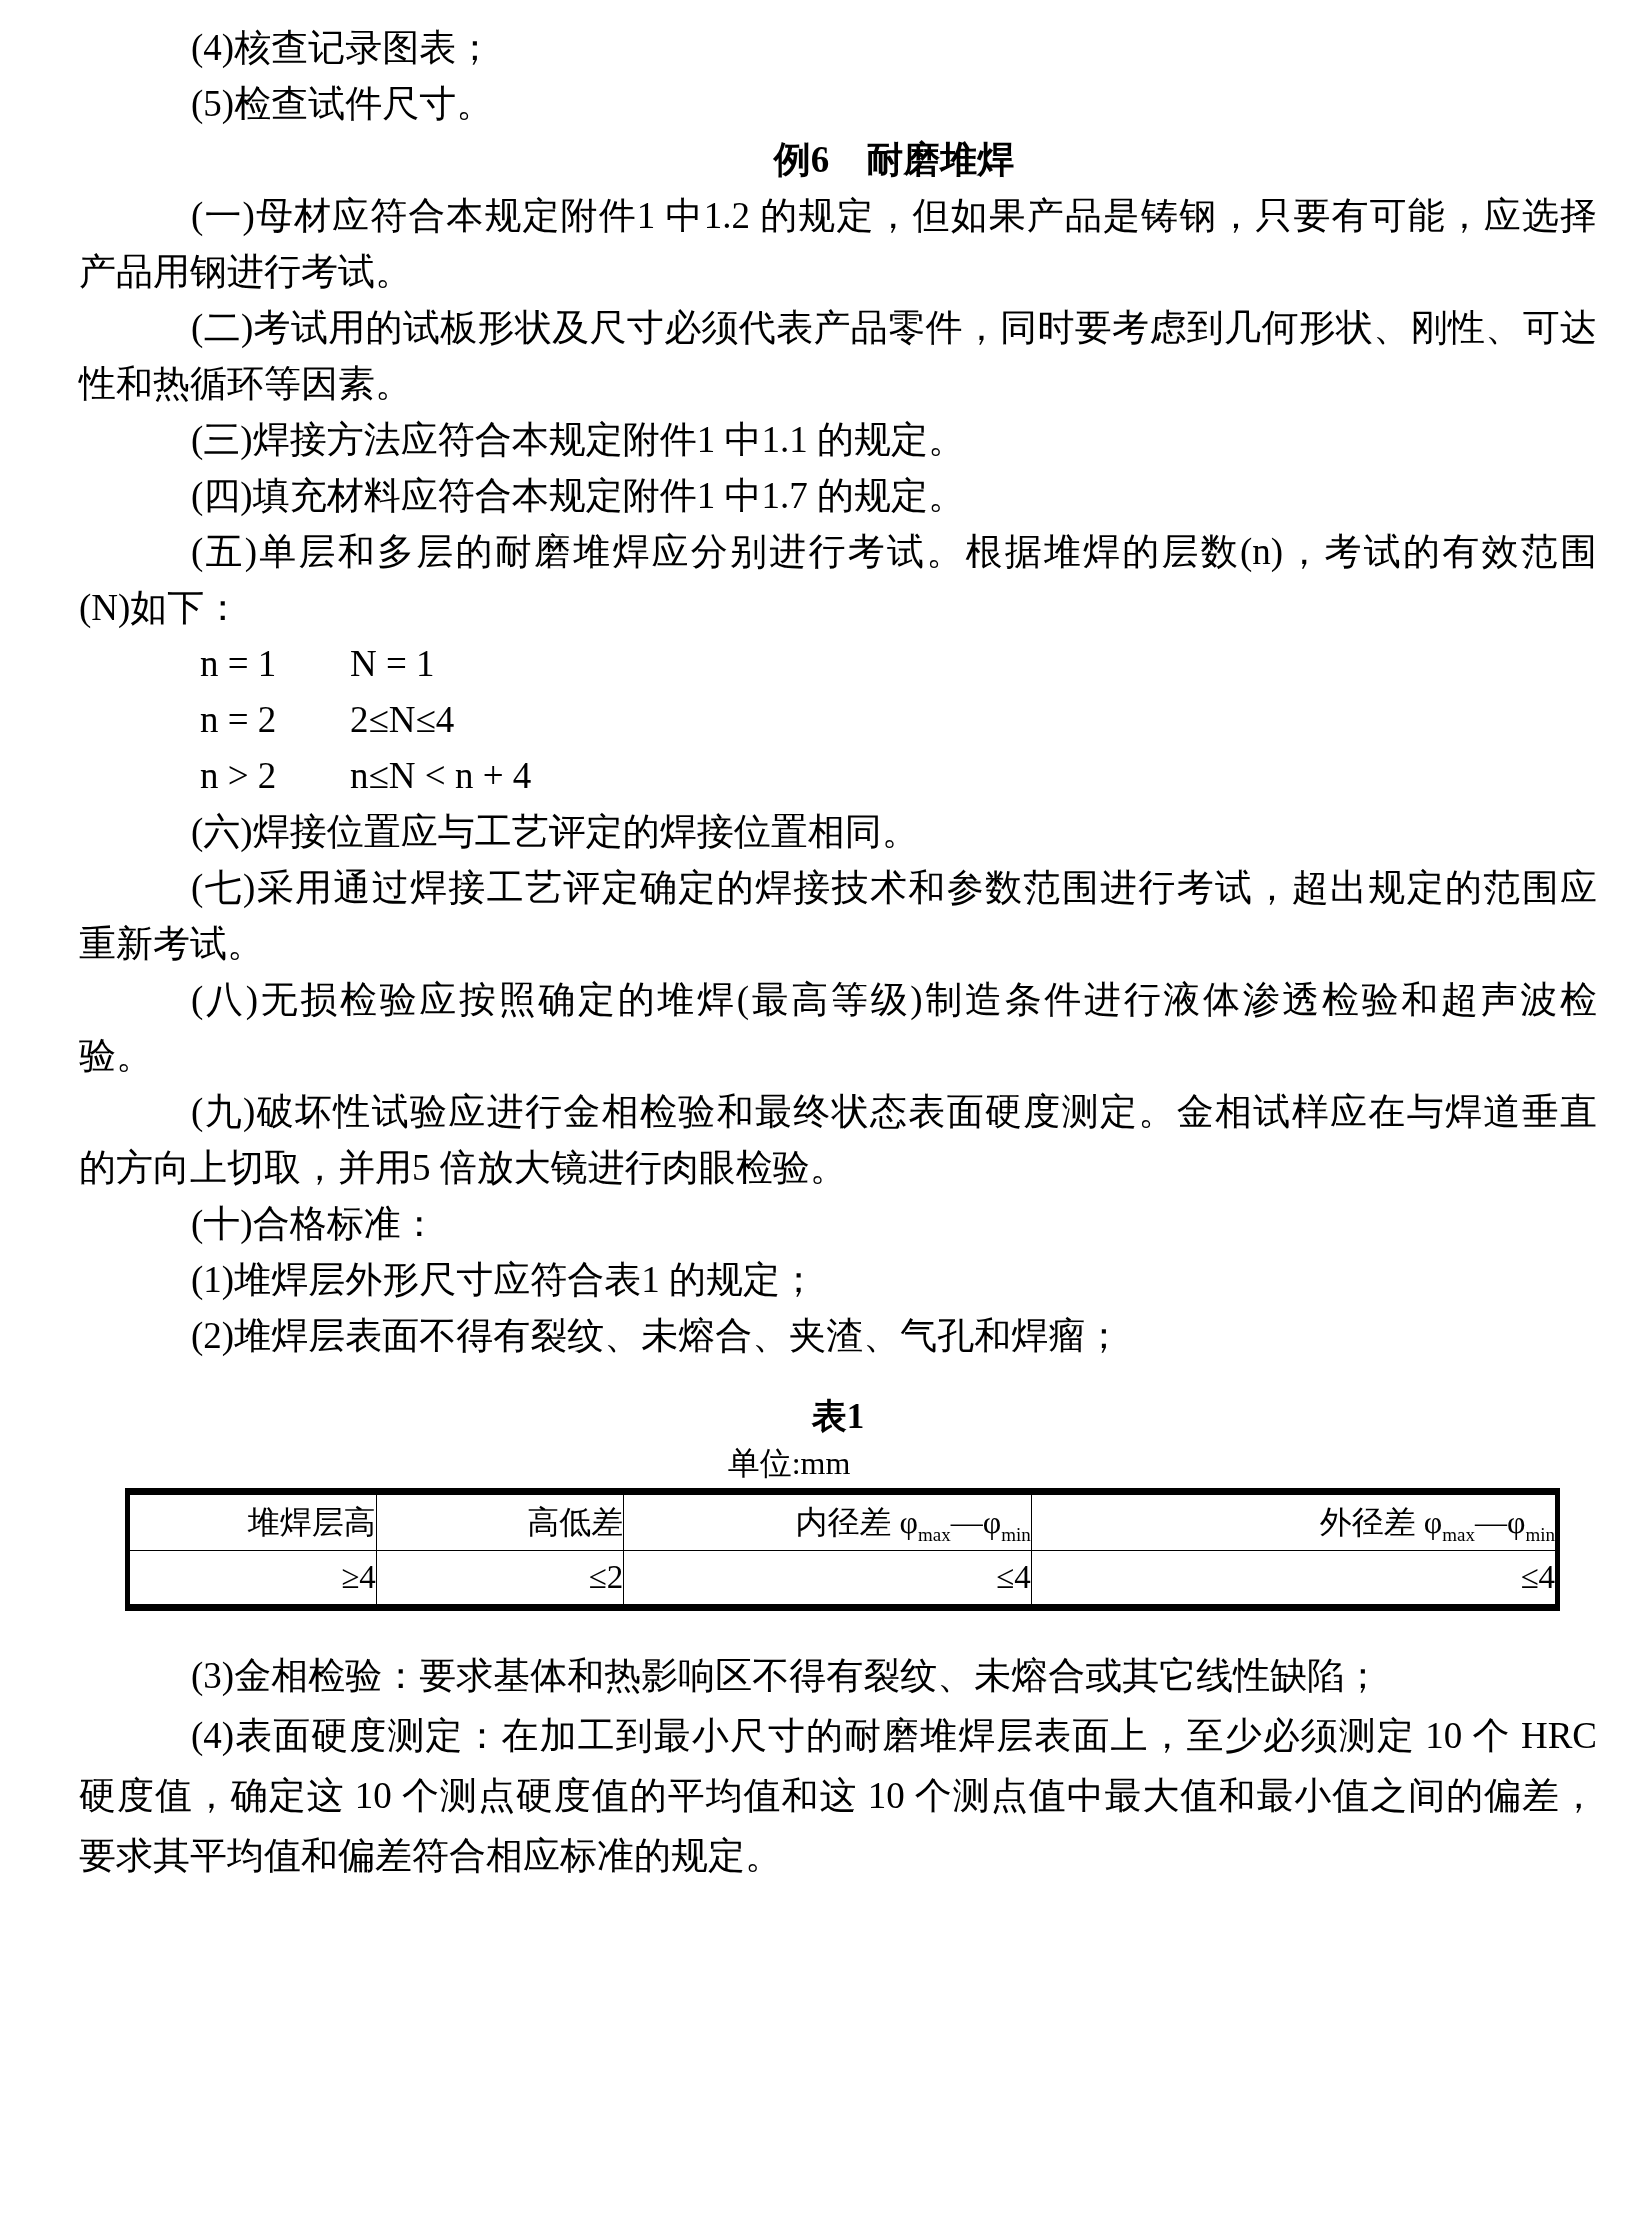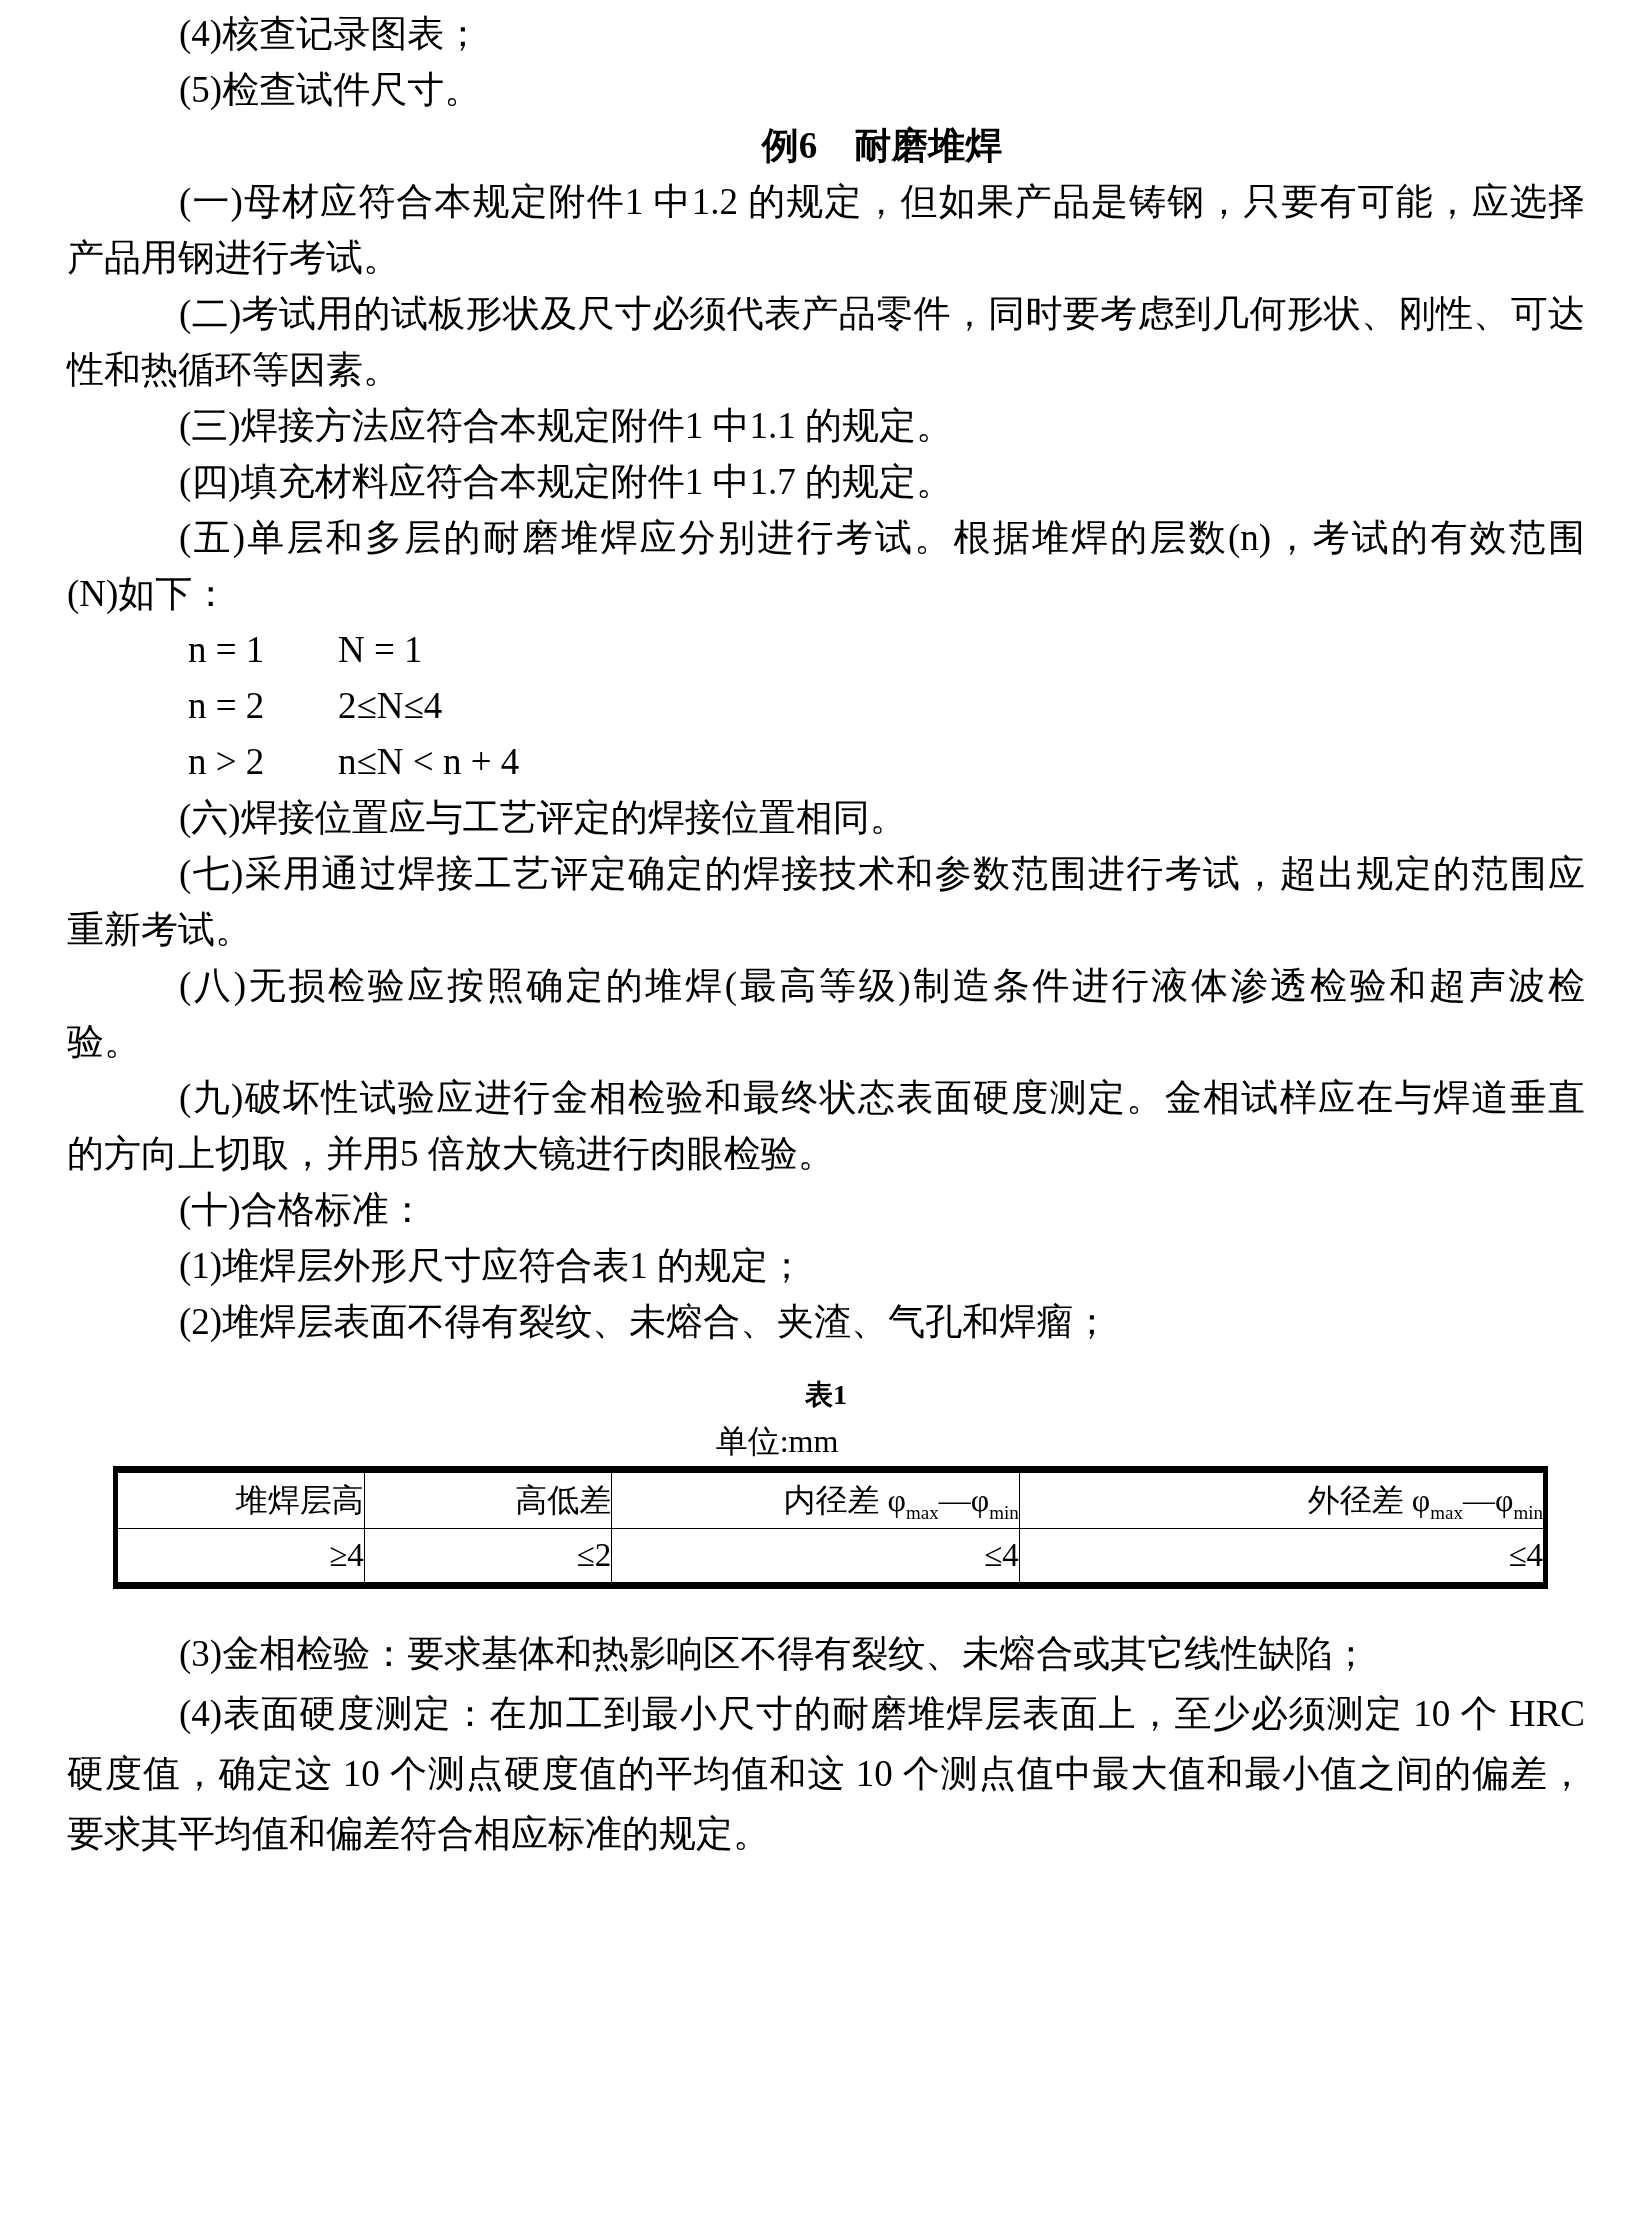--- a/index.html
+++ b/index.html
@@ -7,47 +7,47 @@
     width: 1649px;
     height: 2239px;
     background: #ffffff;
     color: #000000;
     font-family: "Liberation Serif", "DejaVu Serif", serif;
     position: relative;
     overflow: hidden;
   }
   .doc {
     position: absolute;
-    left: 67px;
+    left: 79px;
     top: 0;
     width: 1518px;
-    padding-top: 6px;
+    padding-top: 20px;
     font-size: 37px;
   }
   .ln {
     height: 56px;
     line-height: 56px;
     white-space: nowrap;
   }
   .indent { text-indent: 112px; }
   .fill {
     white-space: normal;
     text-align: justify;
     text-align-last: justify;
   }
   .heading { font-weight: bold; text-align: center; }
   .eq { padding-left: 121px; }
   .eq .eq-left { display: inline-block; width: 150px; }
   .tbl-title {
-    margin-top: 19px;
+    margin-top: 27px;
     height: 52px;
     line-height: 52px;
     text-align: center;
     font-weight: bold;
-    font-size: 28px;
+    font-size: 35px;
   }
   .unit-line {
     height: 40px;
     line-height: 40px;
     text-align: center;
     padding-right: 98px;
     font-size: 32px;
   }
   table.spec {
     margin-top: 5px;

